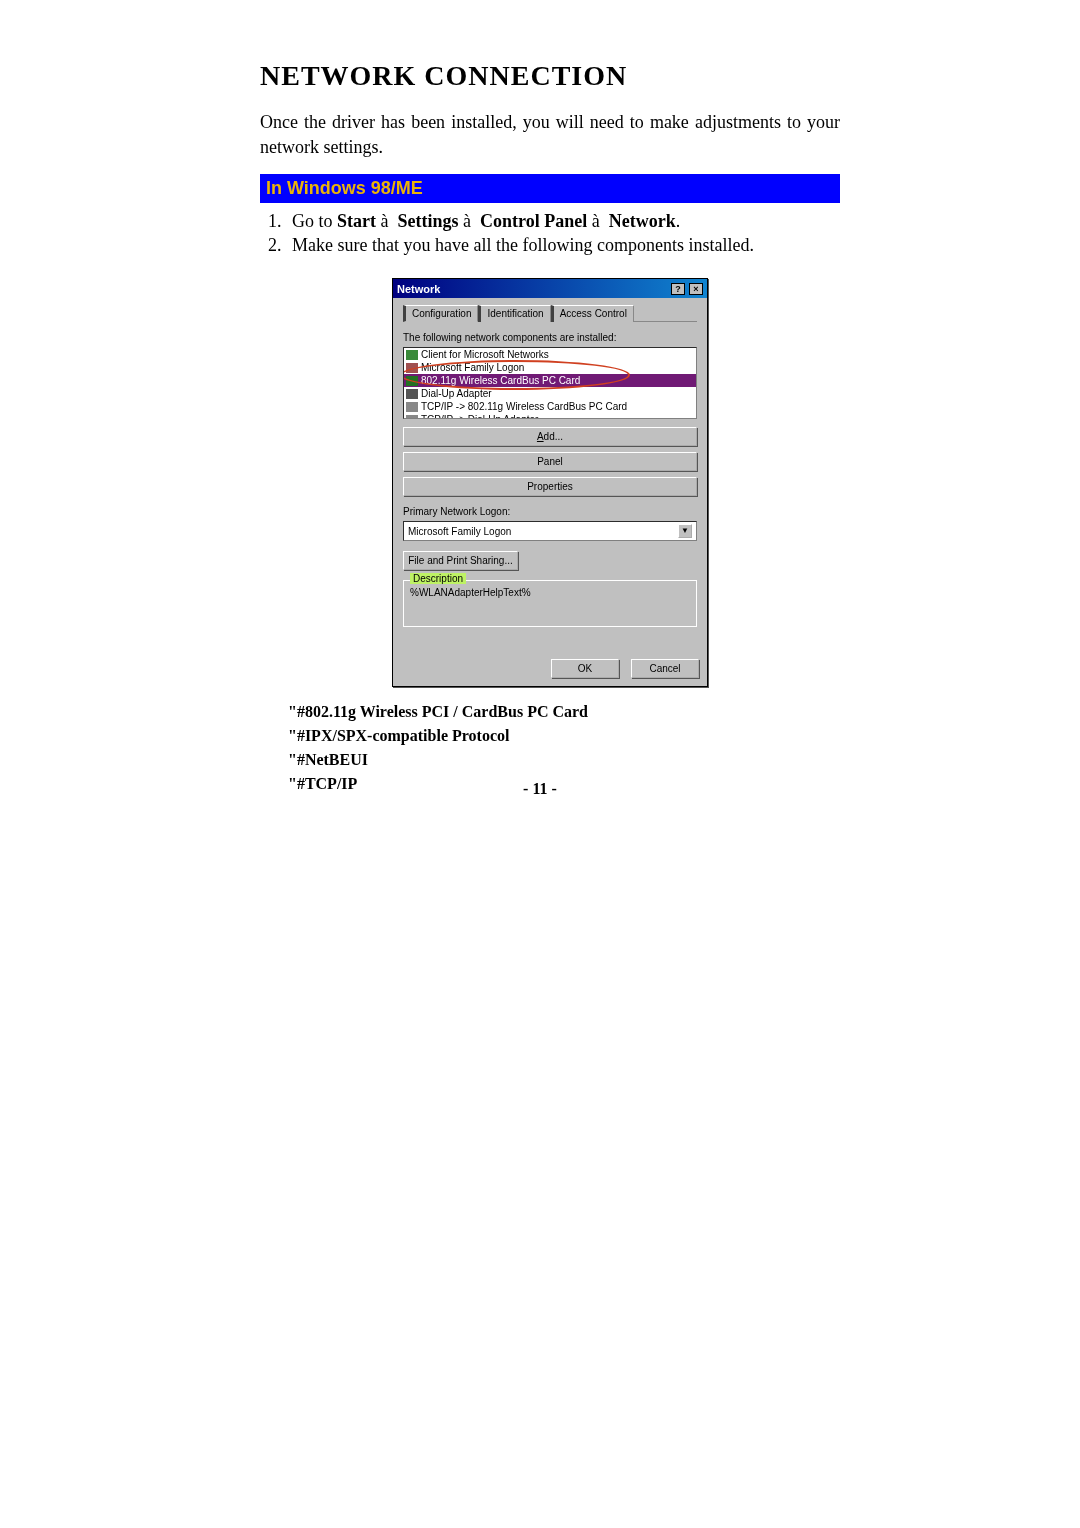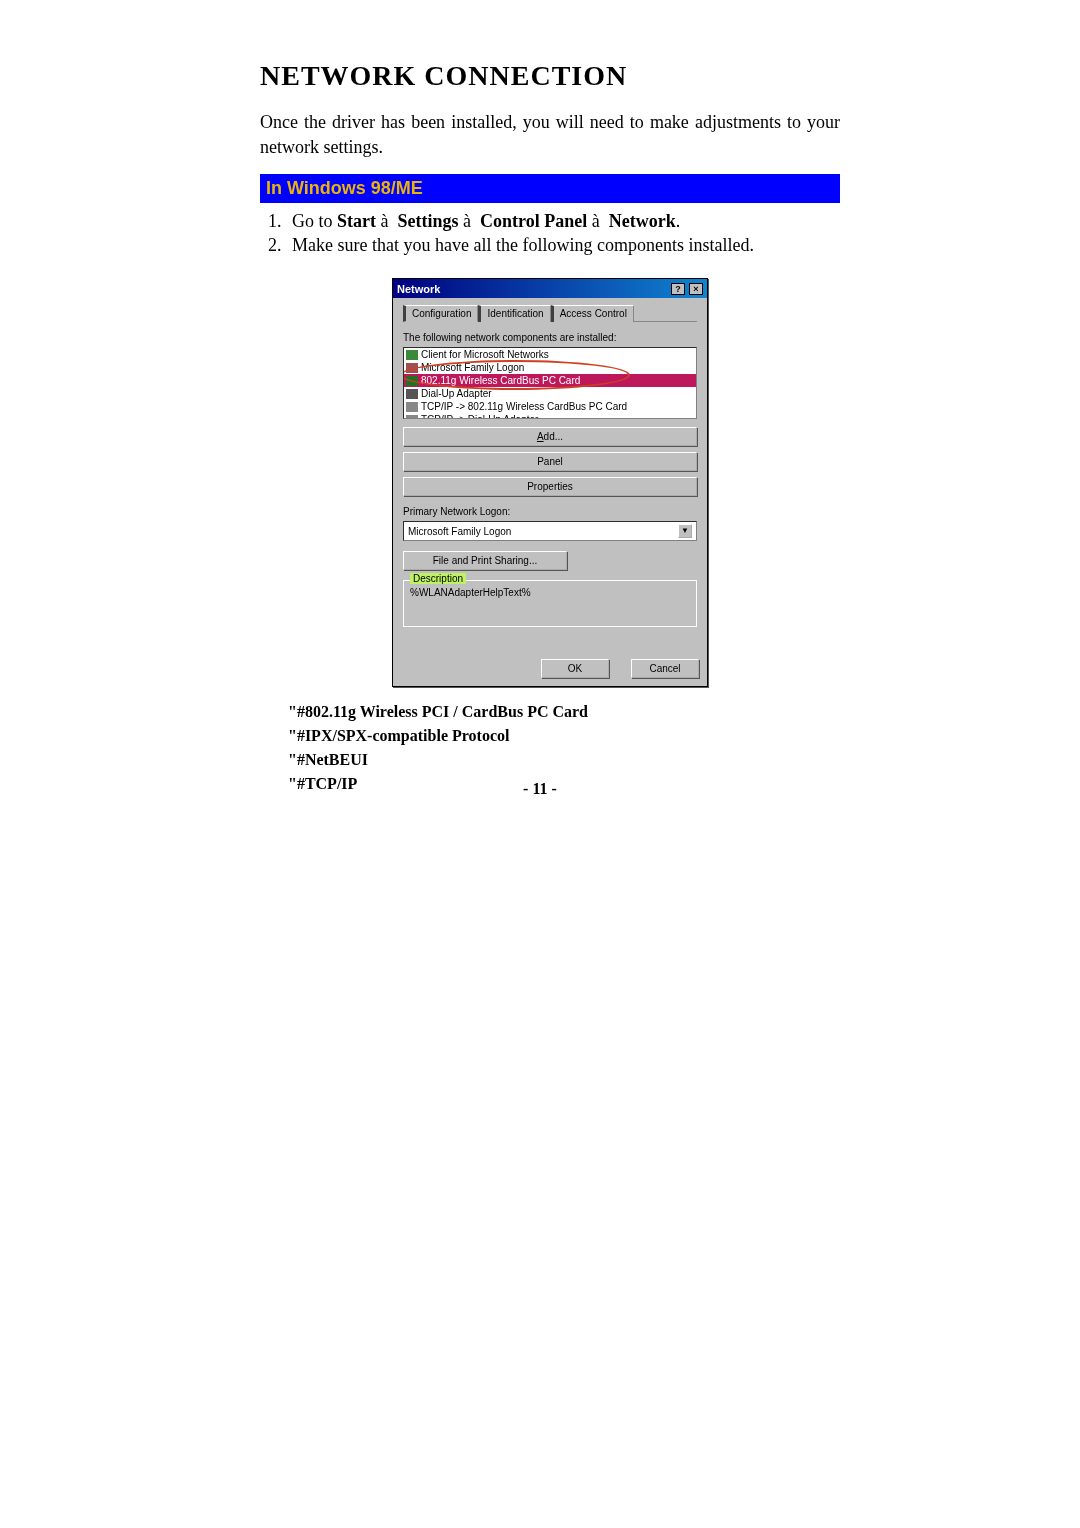--- a/index.html
+++ b/index.html
@@ -106,21 +106,21 @@
       overflow: hidden;
       font-size: 10px;
     }
     .listbox .item {
       display: flex;
       align-items: center;
       padding: 1px 2px;
       white-space: nowrap;
     }
     .listbox .item.selected {
-      background: #be185d;
+      background: #701a75;
       color: #fff;
     }
     .item-icon {
       display: inline-block;
       width: 12px; height: 10px;
       margin-right: 3px;
       background: #3a8a3a;
       flex-shrink: 0;
     }
     .item-icon.i2 { background: #a05050; }
@@ -156,38 +156,38 @@
       margin-bottom: 10px;
     }
     .combo .arrow {
       width: 14px; height: 14px;
       background: #c0c0c0;
       border: 1px outset #fff;
       font-size: 8px;
       text-align: center;
       line-height: 12px;
     }
-    .fps { width: 164px; margin-bottom: 10px; }
+    .fps { width: 115px; margin-bottom: 10px; }
     .groupbox {
       border: 1px groove #fff;
       padding: 6px 6px 28px;
       position: relative;
       margin-bottom: 16px;
     }
     .groupbox .legend {
       position: absolute;
       top: -8px; left: 6px;
       background: #bef264;
       padding: 0 3px;
       font-size: 10px;
     }
     .dlg-footer {
       display: flex;
       justify-content: flex-end;
-      gap: 22px;
+      gap: 12px;
       padding: 6px 8px 8px;
     }
     .dlg-footer .winbtn { flex: 0 0 68px; }
     .component-list {
       margin: 6px 0 0 28px;
     }
     .component-list div {
       font-size: 16px;
       font-weight: bold;
       margin-bottom: 6px;

